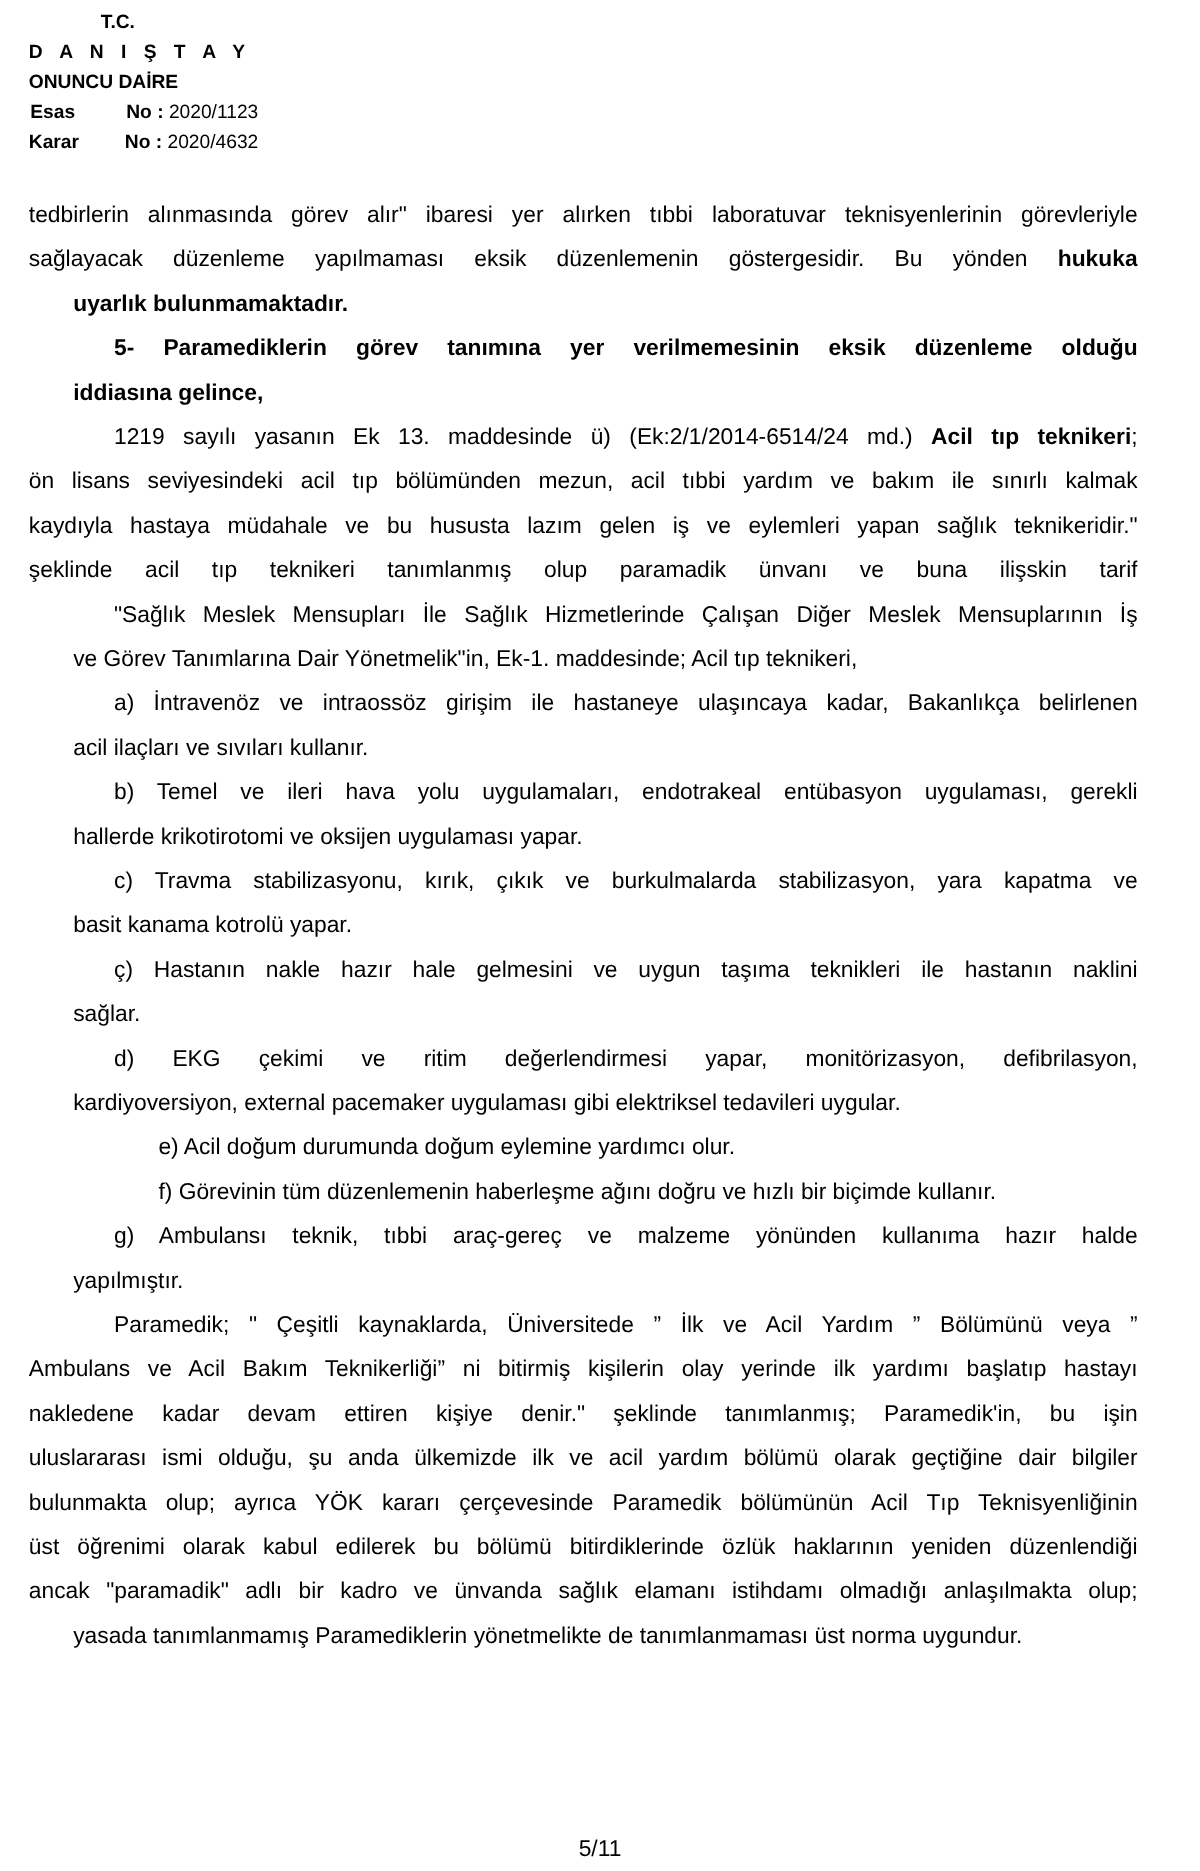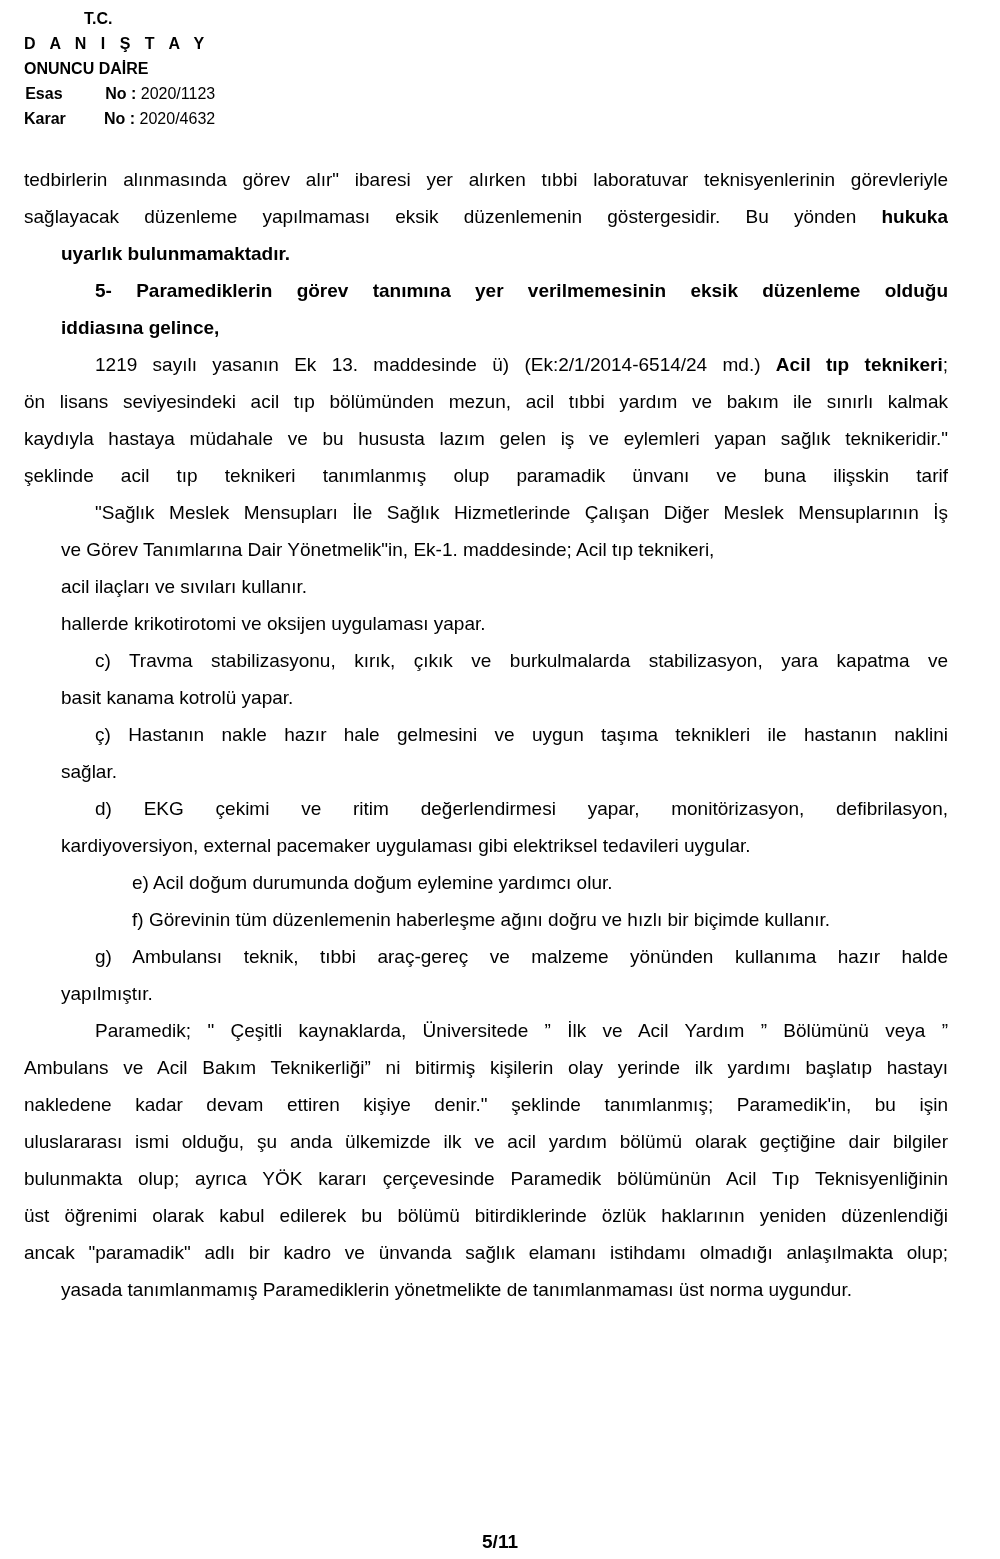--- a/index.html
+++ b/index.html
@@ -14,21 +14,21 @@
   .header .lbl { width: 80px; }
   .header .val { font-weight: normal; }
   .body { position: absolute; left: 24px; top: 161px; width: 924px; font-size: 19px; }
   .line {
     height: 37px; line-height: 37px; white-space: nowrap;
     text-align: justify; text-align-last: justify; overflow: hidden;
   }
   .line.last { text-align-last: left; margin-left: 37px; }
   .line.ind { padding-left: 71px; }
   .b { font-weight: bold; }
-  .footer { position: absolute; top: 1531px; left: 0; width: 1000px; text-align: center; font-size: 19px; font-weight: bold; }
+  .footer { position: absolute; top: 1531px; left: 0; width: 1000px; text-align: center; font-size: 19px; }
 </style>
 </head>
 <body>
 
 <div class="header">
   <div class="tc">T.C.</div>
   <div class="spaced">D A N I Ş T A Y</div>
   <div>ONUNCU DAİRE</div>
   <div class="row">
     <span class="lbl">Esas</span>
@@ -45,21 +45,23 @@
   <div class="line"><span>sağlayacak düzenleme yapılmaması eksik düzenlemenin göstergesidir. Bu yönden </span><span class="b">hukuka</span></div>
   <div class="line last b"><span>uyarlık bulunmamaktadır.</span></div>
   <div class="line ind b"><span>5- Paramediklerin görev tanımına yer verilmemesinin eksik düzenleme olduğu</span></div>
   <div class="line last b"><span>iddiasına gelince,</span></div>
   <div class="line ind"><span>1219 sayılı yasanın Ek 13. maddesinde ü) (Ek:2/1/2014-6514/24 md.) </span><span class="b">Acil tıp teknikeri</span><span>;</span></div>
   <div class="line"><span>ön lisans seviyesindeki acil tıp bölümünden mezun, acil tıbbi yardım ve bakım ile sınırlı kalmak</span></div>
   <div class="line"><span>kaydıyla hastaya müdahale ve bu hususta lazım gelen iş ve eylemleri yapan sağlık teknikeridir."</span></div>
   <div class="line"><span>şeklinde acil tıp teknikeri tanımlanmış olup paramadik ünvanı ve buna ilişskin tarif</span></div>
   <div class="line ind"><span>"Sağlık Meslek Mensupları İle Sağlık Hizmetlerinde Çalışan Diğer Meslek Mensuplarının İş</span></div>
   <div class="line last"><span>ve Görev Tanımlarına Dair Yönetmelik"in,  Ek-1. maddesinde; Acil tıp teknikeri,</span></div>
+  <div class="line ind"><span>a) İntravenöz ve intraossöz girişim ile hastaneye ulaşıncaya kadar, Bakanlıkça belirlenen</span></div>
   <div class="line last"><span>acil ilaçları ve sıvıları kullanır.</span></div>
+  <div class="line ind"><span>b) Temel ve ileri hava yolu uygulamaları, endotrakeal entübasyon uygulaması, gerekli</span></div>
   <div class="line last"><span>hallerde krikotirotomi ve oksijen uygulaması yapar.</span></div>
   <div class="line ind"><span>c) Travma stabilizasyonu, kırık, çıkık ve burkulmalarda stabilizasyon, yara kapatma ve</span></div>
   <div class="line last"><span>basit kanama kotrolü yapar.</span></div>
   <div class="line ind"><span>ç) Hastanın nakle hazır hale gelmesini ve uygun taşıma teknikleri ile hastanın naklini</span></div>
   <div class="line last"><span>sağlar.</span></div>
   <div class="line ind"><span>d) EKG çekimi ve ritim değerlendirmesi yapar, monitörizasyon, defibrilasyon,</span></div>
   <div class="line last"><span>kardiyoversiyon, external pacemaker uygulaması gibi elektriksel tedavileri uygular.</span></div>
   <div class="line ind last"><span>e) Acil doğum durumunda doğum eylemine yardımcı olur.</span></div>
   <div class="line ind last"><span>f) Görevinin tüm düzenlemenin haberleşme ağını doğru ve hızlı bir biçimde kullanır.</span></div>
   <div class="line ind"><span>g) Ambulansı teknik, tıbbi araç-gereç ve malzeme yönünden kullanıma hazır halde</span></div>

